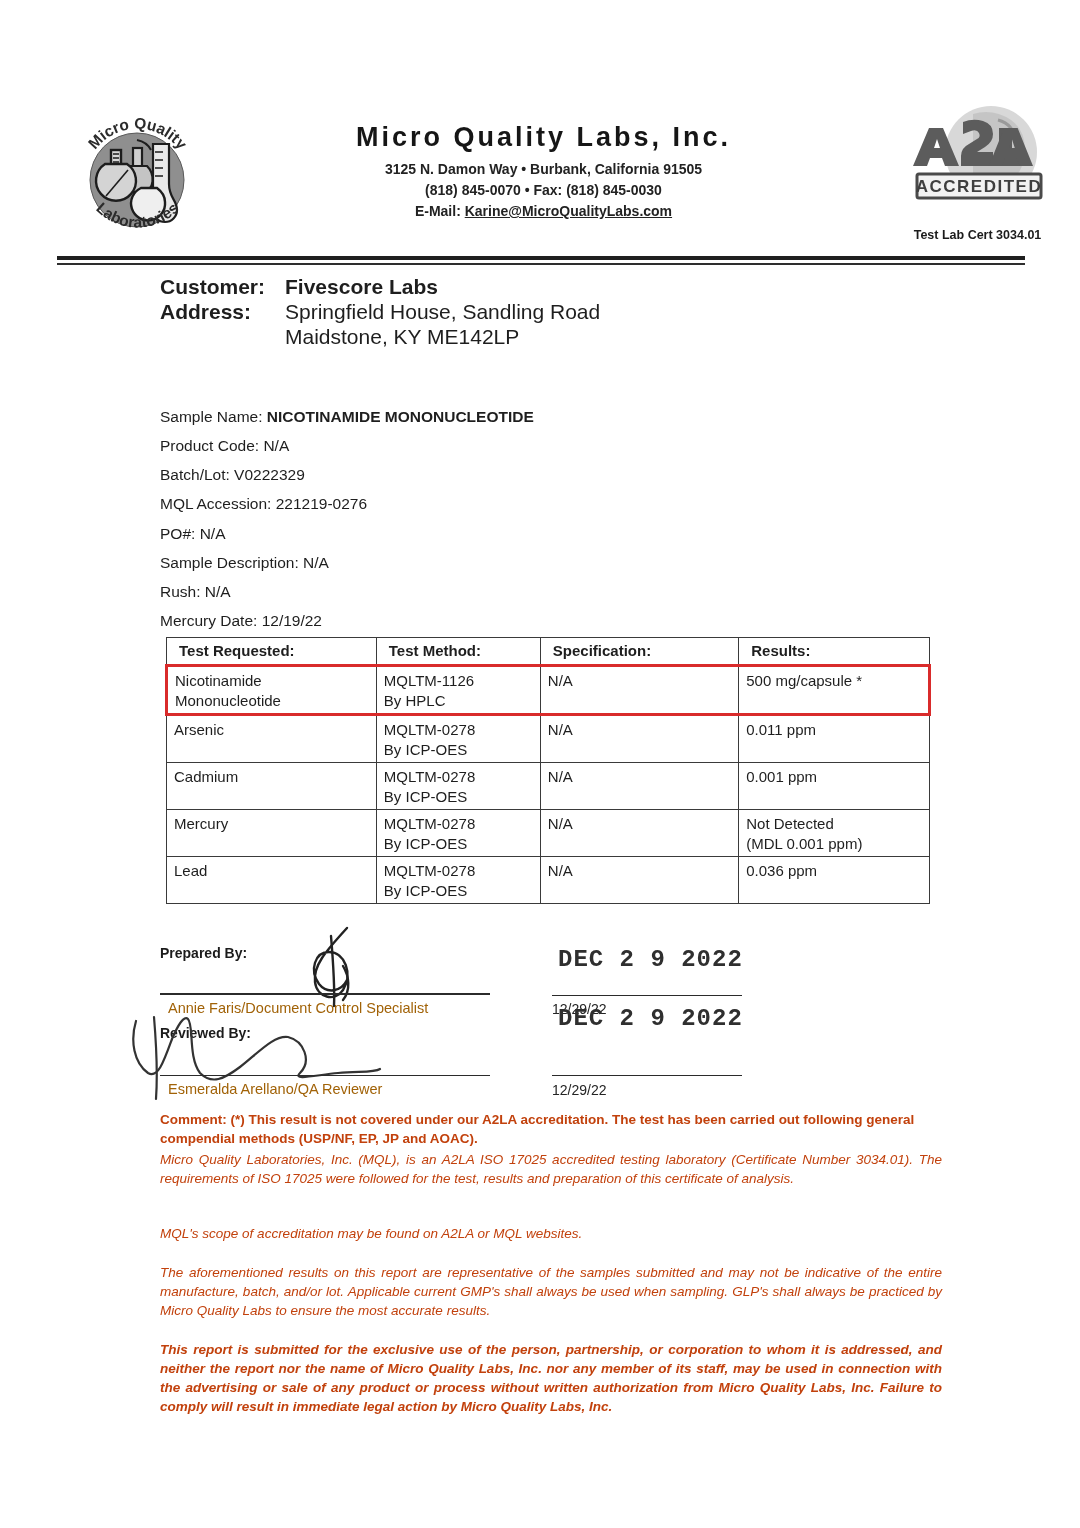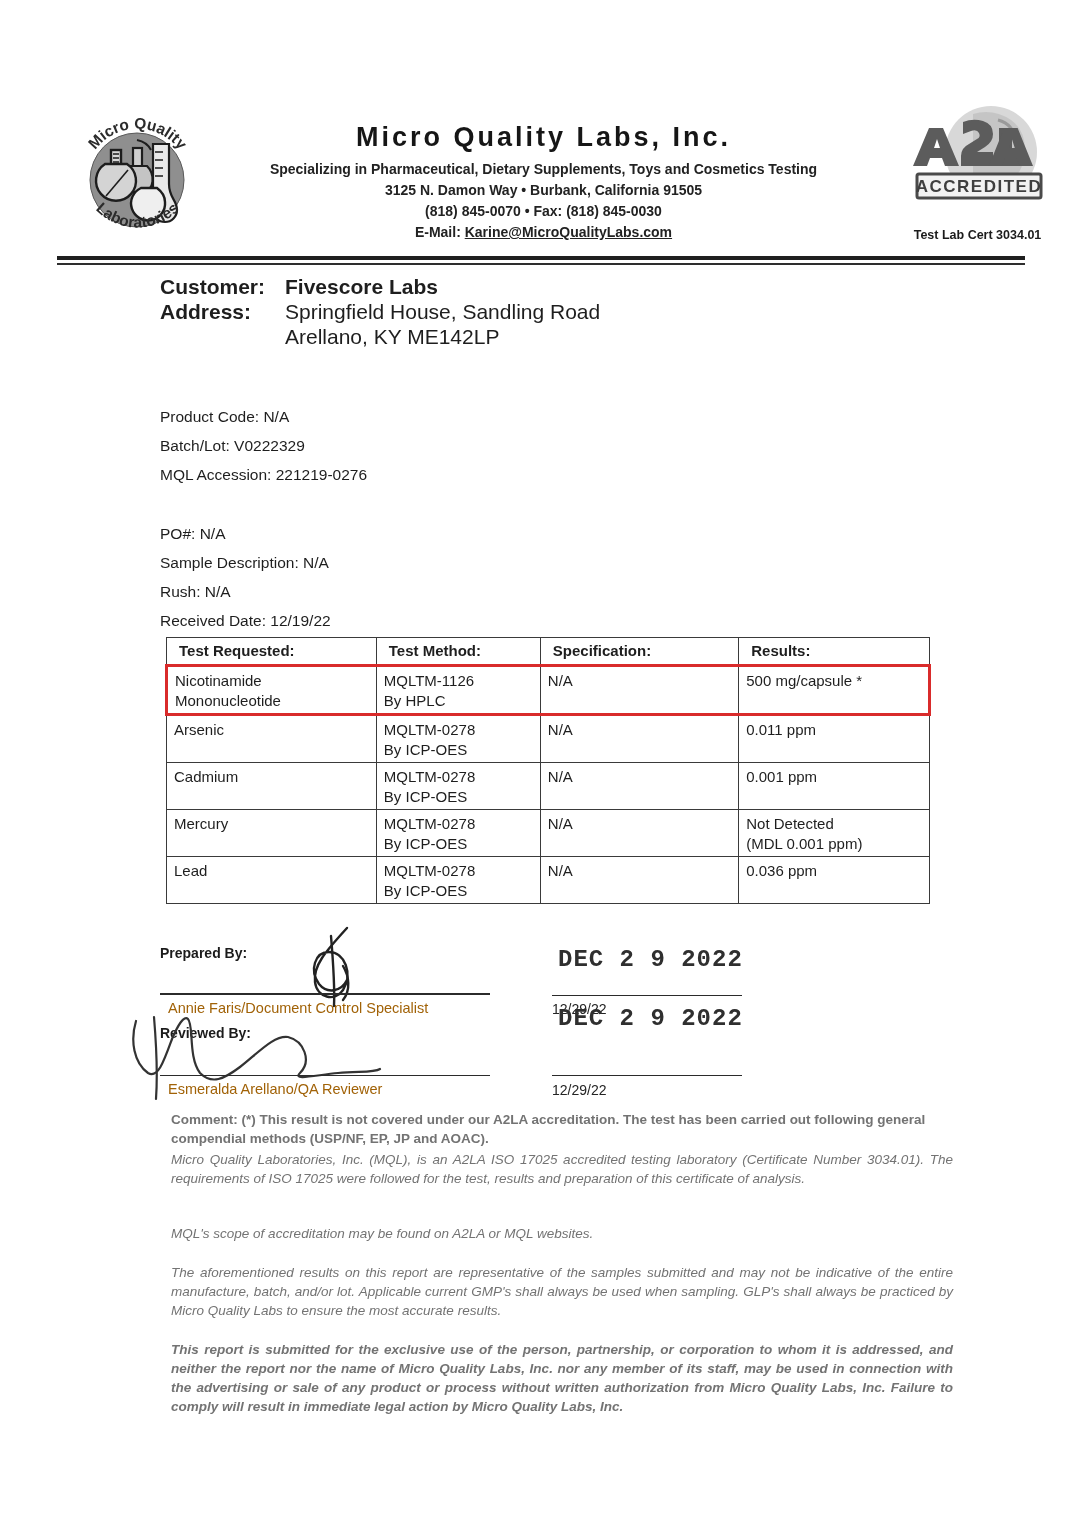--- a/index.html
+++ b/index.html
@@ -95,21 +95,21 @@
     font-family:"Liberation Mono",monospace;font-weight:bold;
     font-size:24px;letter-spacing:1px;color:var(--stamp);white-space:nowrap;
   }
   #sig-prepared .stamp{top:8px;}
   #sig-reviewed .stamp{top:2px;}
   .sig-svg{position:absolute;}
   #sig-prepared .sig-svg{left:125px;top:-12px;}
   #sig-reviewed .sig-svg{left:-32px;top:8px;}
 
   
-  .comments{position:absolute;left:171px;top:1110px;width:782px;font-size:13.5px;color:#737373;}
+  .comments{position:absolute;left:160px;top:1110px;width:782px;font-size:13.5px;color:#c2410c;}
   .comment-bold{font-weight:bold;line-height:19px;}
   .para{font-style:italic;line-height:19px;text-align:justify;margin-top:2px;}
   .para.gap{margin-top:20px;}
   .para.boldit{font-weight:bold;}
 </style>
 </head>
 <body>
 
 <div class="page">
 
@@ -149,21 +149,20 @@
         </text>
         <text font-size="15.5" font-weight="bold" fill="#2b2b2b" font-family="Liberation Sans, sans-serif">
           <textPath href="#arcBot" startOffset="50%" text-anchor="middle">Laboratories</textPath>
         </text>
       </svg>
     </div>
 
     <div class="header-center">
       <div class="company-name">Micro Quality Labs, Inc.</div>
       <div class="header-sub">
-        <div>Specializing in Pharmaceutical, Dietary Supplements, Toys and Cosmetics Testing</div>
         <div>3125 N. Damon Way • Burbank, California 91505</div>
         <div>(818) 845-0070 • Fax: (818) 845-0030</div>
         <div><span>E-Mail: </span><span class="email-link">Karine@MicroQualityLabs.com</span></div>
       </div>
     </div>
 
     <div class="logo-right">
       <svg width="150" height="122" viewBox="0 0 150 122">
 
         <circle cx="88" cy="52" r="46" fill="#d8d8d8"></circle>
@@ -190,35 +189,36 @@
     <div class="row">
       <span class="lbl">Customer:</span>
       <span class="val bold">Fivescore Labs</span>
     </div>
     <div class="row">
       <span class="lbl">Address:</span>
       <span class="val">Springfield House, Sandling Road</span>
     </div>
     <div class="row">
       <span class="lbl"></span>
-      <span class="val">Arellano, KY ME142LP</span>
+      <span class="val">Maidstone, KY ME142LP</span>
     </div>
   </div>
 
 
   <div class="info-block" id="sample-info">
+      <div><span>Sample Name: </span><span class="bold">NICOTINAMIDE MONONUCLEOTIDE</span></div>
       <div><span>Product Code: </span><span>N/A</span></div>
       <div><span>Batch/Lot: </span><span>V0222329</span></div>
       <div><span>MQL Accession: </span><span>221219-0276</span></div>
     </div>
   <div class="info-block" id="order-info">
       <div><span>PO#: </span><span>N/A</span></div>
       <div><span>Sample Description: </span><span>N/A</span></div>
       <div><span>Rush: </span><span>N/A</span></div>
-      <div><span>Received Date: </span><span>12/19/22</span></div>
+      <div><span>Mercury Date: </span><span>12/19/22</span></div>
     </div>
 
   <div class="table-wrap">
     <table class="results">
       <colgroup>
           <col class="c1">
           <col class="c2">
           <col class="c3">
           <col class="c4">
         </colgroup>

